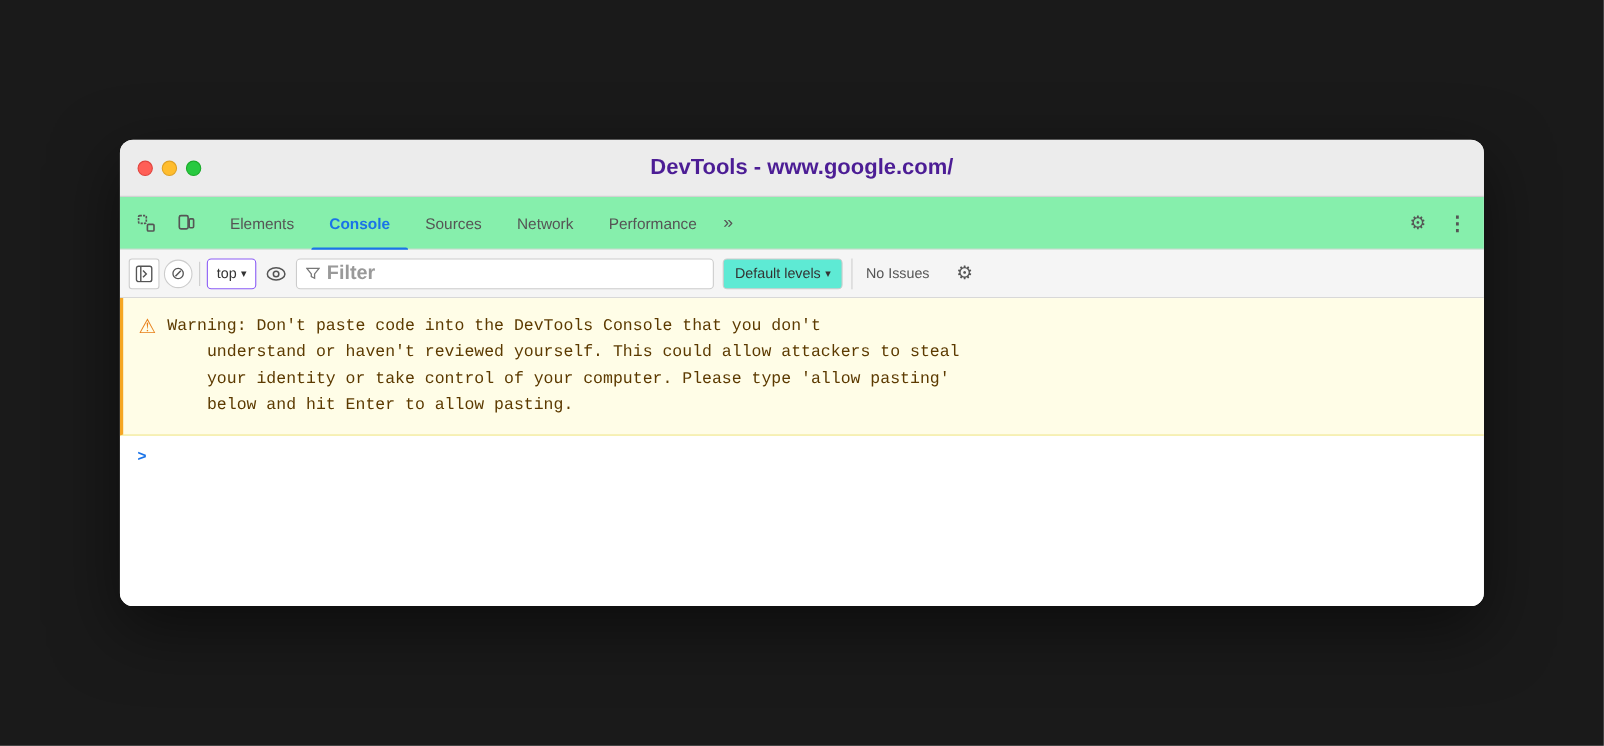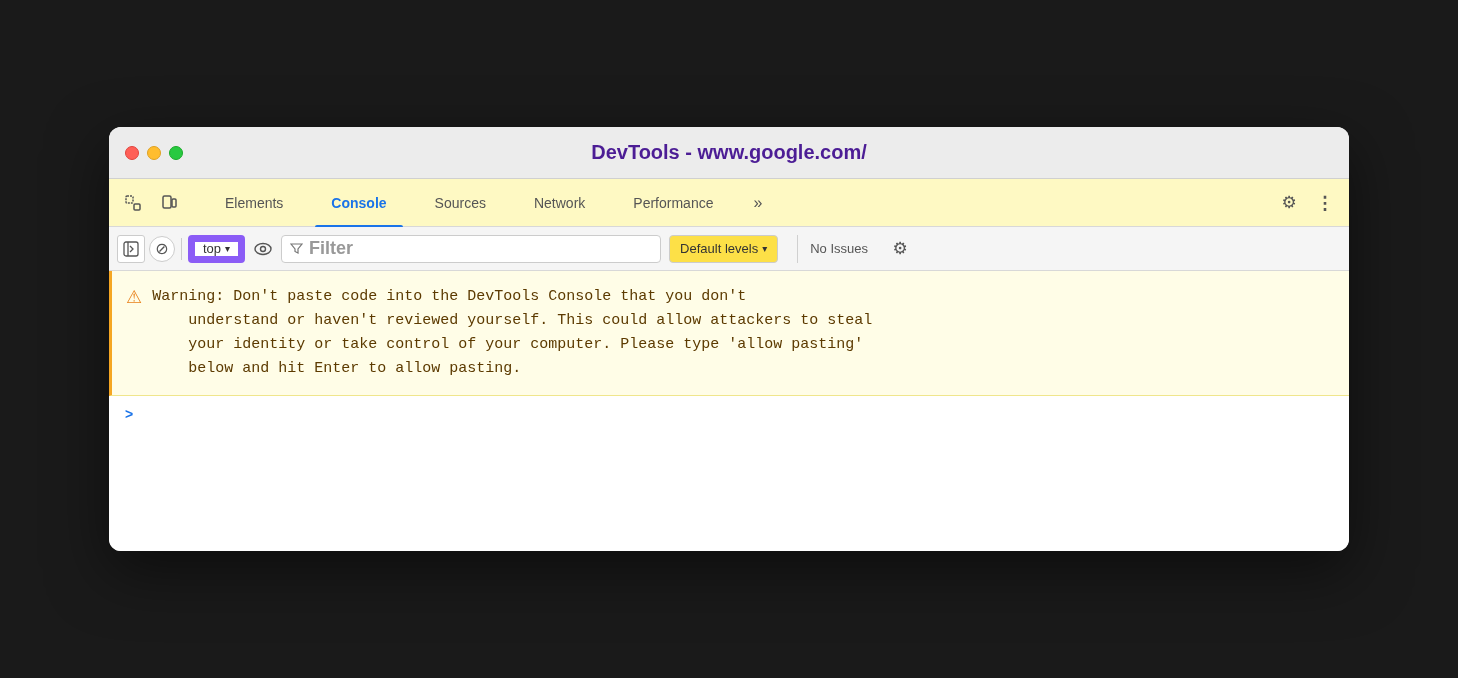--- a/index.html
+++ b/index.html
@@ -46,27 +46,27 @@
     .title-bar-title {
       position: absolute;
       left: 50%;
       transform: translateX(-50%);
       font-size: 20px;
       font-weight: 700;
       color: #4c1d95;
     }
     
     .tab-bar {
-      background: #fef9c3;
+      background: #86efac;
       display: flex;
       align-items: center;
       padding: 0 8px;
       height: 48px;
       border-bottom: 1px solid #d8d8d8;
-      gap: 16px;
+      gap: 0;
     }
     .tab-bar-icons {
       display: flex;
       align-items: center;
       gap: 4px;
       margin-right: 8px;
     }
     .icon-btn {
       width: 32px;
       height: 32px;
@@ -149,21 +149,21 @@
       width: 1px;
       height: 22px;
       background: #ccc;
       margin: 0 2px;
     }
     .top-selector {
       display: flex;
       align-items: center;
       gap: 4px;
       padding: 3px 8px;
-      border: 7px solid #8b5cf6;
+      border: 1px solid #8b5cf6;
       border-radius: 4px;
       background: #fff;
       cursor: pointer;
       font-size: 13px;
       color: #333;
       height: 28px;
     }
     .eye-btn {
       width: 28px;
       height: 28px;
@@ -199,36 +199,36 @@
       font-weight: bold;
     }
     .filter-input::placeholder { color: #999; }
     .levels-selector {
       display: flex;
       align-items: center;
       gap: 4px;
       padding: 3px 10px;
       border: 1px solid #ccc;
       border-radius: 4px;
-      background: #fde047;
+      background: #5eead4;
       cursor: pointer;
       font-size: 13px;
       color: #333;
       height: 28px;
       margin-left: 4px;
     }
     .no-issues {
       padding: 3px 12px;
       border-left: 1px solid #d0d0d0;
       font-size: 13px;
       color: #555;
       height: 28px;
       display: flex;
       align-items: center;
-      margin-left: 15px;
+      margin-left: 4px;
     }
     .settings-gear {
       width: 28px;
       height: 28px;
       display: flex;
       align-items: center;
       justify-content: center;
       cursor: pointer;
       color: #555;
       font-size: 16px;

